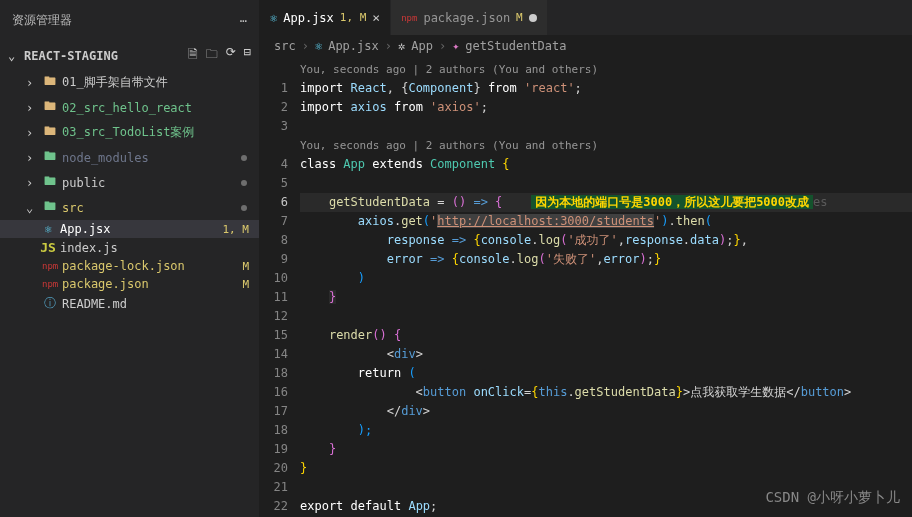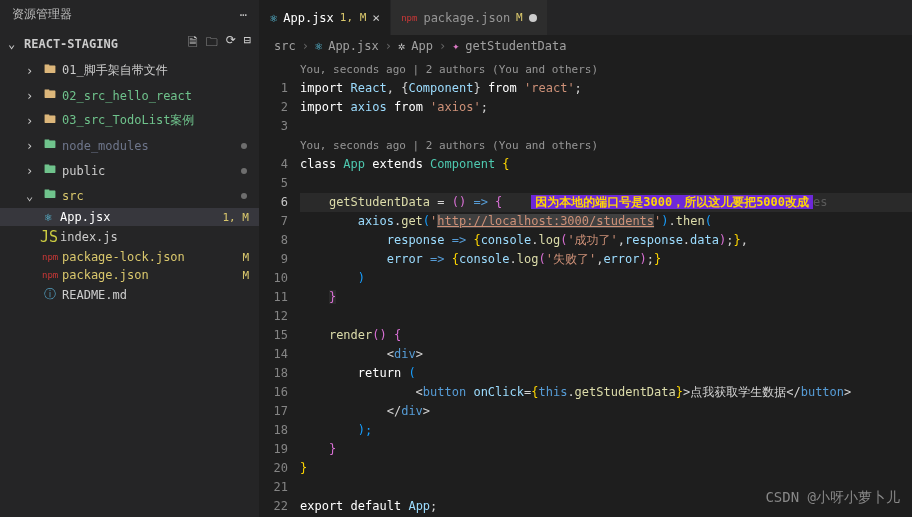--- a/index.html
+++ b/index.html
@@ -1,31 +1,31 @@
 <!DOCTYPE html>
 <html><head>
 <meta charset="utf-8">
 <style>
 *{margin:0;padding:0;box-sizing:border-box;font-family:Consolas,'Microsoft YaHei',monospace;font-size:12px}
 body{background:#1e1e1e;color:#ccc;width:912px;height:517px;overflow:hidden;display:flex}
 .sidebar{width:260px;background:#252526;display:flex;flex-direction:column;border-right:1px solid #1e1e1e}
-.sb-hdr{display:flex;justify-content:space-between;align-items:center;padding:6px 12px;color:#bbb;font-size:11px}
+.sb-hdr{display:flex;justify-content:space-between;align-items:center;padding:12px 12px;color:#bbb;font-size:11px}
 .proj{display:flex;justify-content:space-between;align-items:center;padding:4px 8px;background:#252526}
 .proj-l{display:flex;align-items:center;gap:4px;font-weight:bold;font-size:11px;color:#ccc}
 .proj-r{display:flex;gap:8px;color:#ccc}
 .tree{flex:1;overflow:auto}
 .ti{display:flex;align-items:center;padding:2px 0;padding-left:16px;gap:4px;cursor:pointer;font-size:13px;color:#ccc}
 .ti.lv2{padding-left:26px}
 .ti.lv3{padding-left:40px}
 .ti.sel{background:#37373d;color:#fff}
 .chev{width:12px;display:inline-block;color:#ccc}
 .ficon{width:16px;text-align:center}
 .folder{color:#dcb67a}
 .green{color:#6fc38c}
-.jsyel{color:#cbcb41;font-size:15px;font-weight:normal}
+.jsyel{color:#cbcb41;font-size:13px;font-weight:bold}
 .md{color:#519aba}
 .reacti{color:#61dafb}
 .npm{color:#cb3837;font-size:9px;font-weight:normal}
 .badge{margin-left:auto;margin-right:10px;color:#d9c76c;font-size:11px}
 .dot{width:6px;height:6px;border-radius:50%;background:#6e6e6e;margin-left:auto;margin-right:12px}
 .untracked{color:#6fc38c}
 .mod{color:#d9c76c}
 .muted{color:#6e768b}
 .main{flex:1;display:flex;flex-direction:column;background:#1e1e1e}
 .tabs{display:flex;background:#252526;height:35px}
@@ -50,21 +50,21 @@
 .str{color:#ce9178}
 .pun{color:#d4d4d4}
 .var{color:#9cdcfe}
 .par{color:#9cdcfe}
 .blu{color:#569cd6}
 .brk1{color:#ffd700}
 .brk2{color:#da70d6}
 .brk3{color:#179fff}
 .txt{color:#d4d4d4}
 .url{color:#ce9178;text-decoration:underline}
-.annot{background:#6d28d9;color:#ffd700;font-weight:bold;padding:0 4px}
+.annot{background:#14532d;color:#ffd700;font-weight:bold;padding:0 4px}
 .aut{color:#5a5a5a}
 .hlg{background:#404040}
 .cline{background:#2a2a2a}
 .watermark{position:absolute;right:12px;bottom:10px;color:#888;font-size:14px}
 </style>
 </head>
 <body>
 
 <div class="sidebar">
   <div class="sb-hdr">

